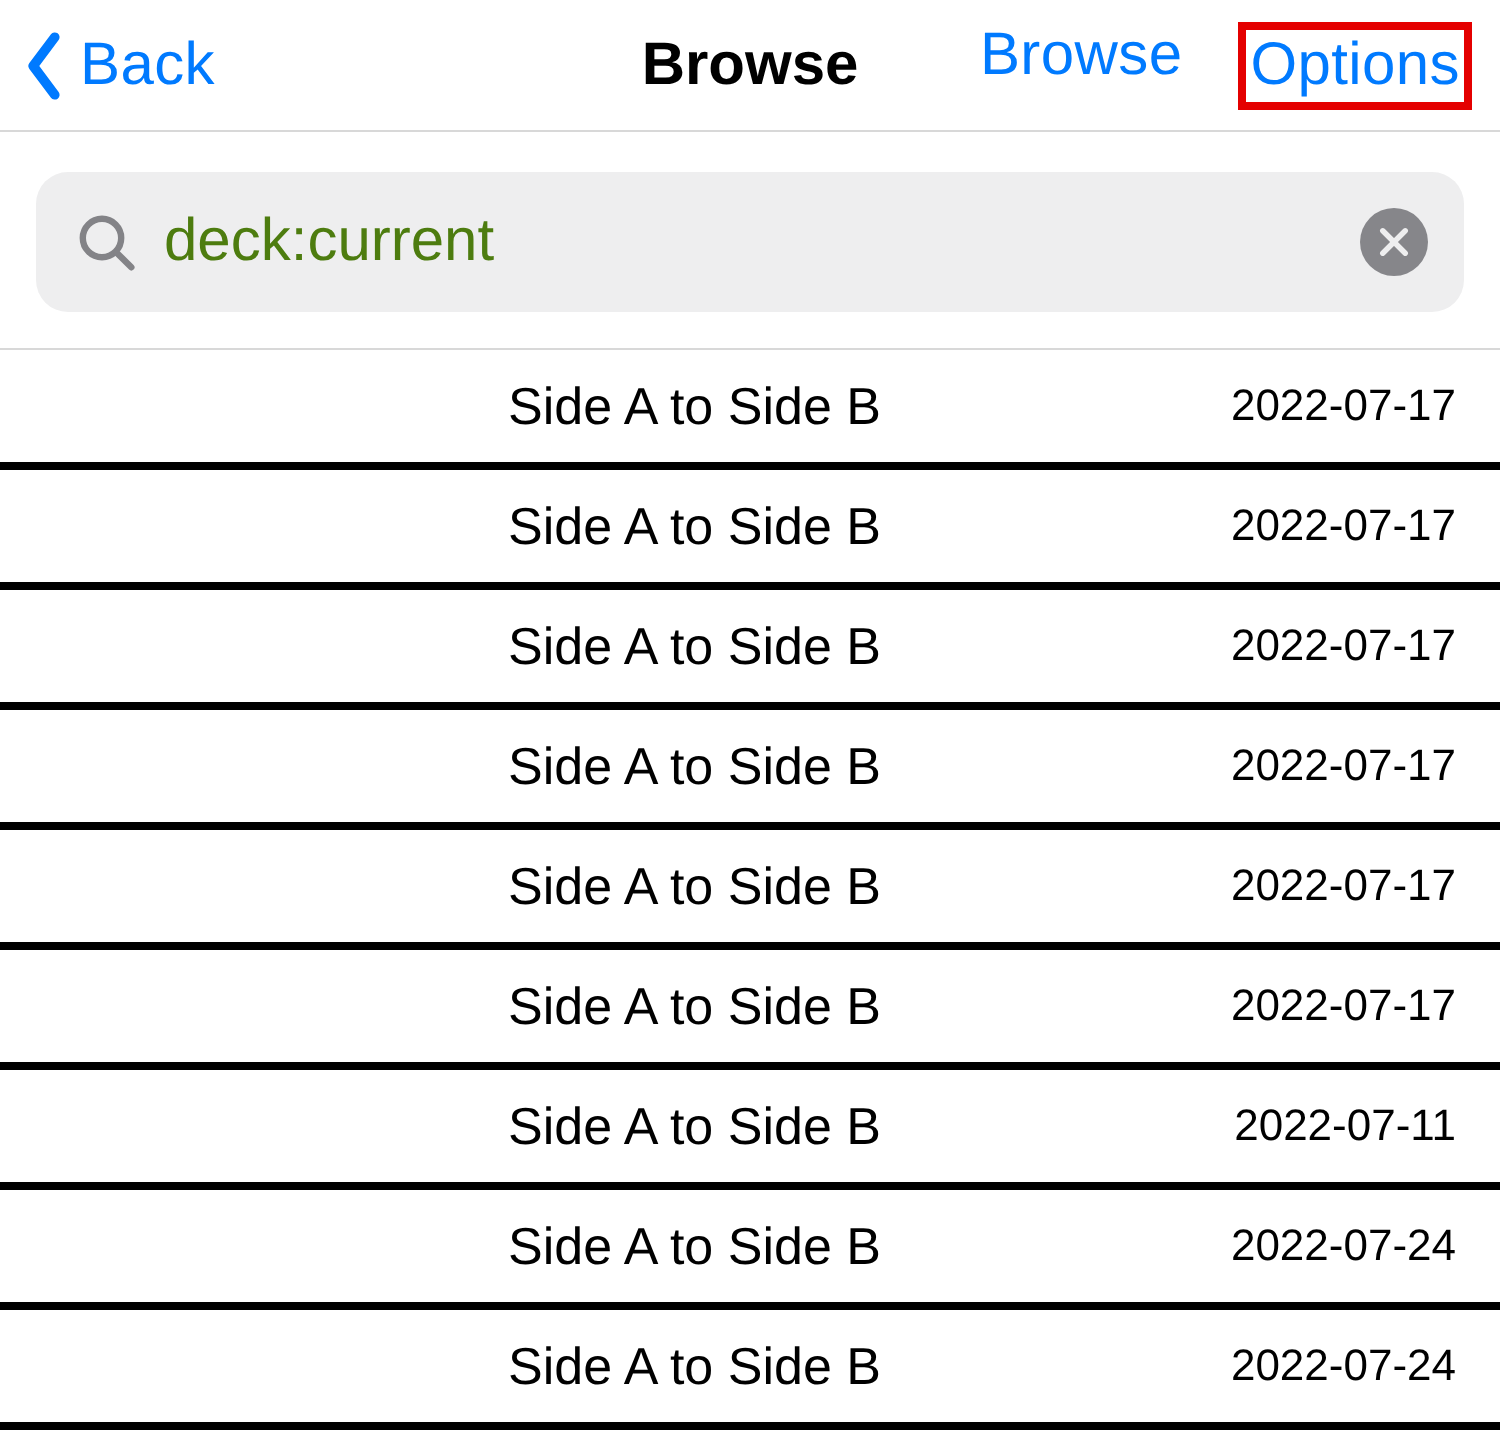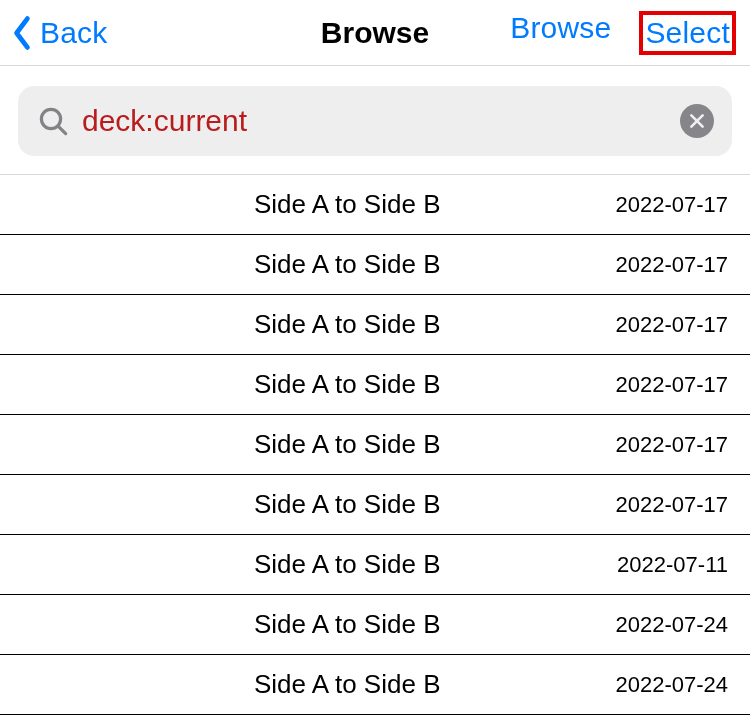--- a/index.html
+++ b/index.html
@@ -87,21 +87,21 @@
       height: 34px;
       margin-right: 12px;
       color: #838387;
     }
     .search-icon svg { width: 32px; height: 32px; }
     .search-input {
       flex: 1;
       border: none;
       background: transparent;
       font-size: 30px;
-      color: #b91c1c;
+      color: #4d7c0f;
       outline: none;
       font-family: inherit;
     }
     .clear-icon {
       display: inline-flex;
       align-items: center;
       justify-content: center;
       width: 34px;
       height: 34px;
       border-radius: 50%;
@@ -111,21 +111,21 @@
       flex-shrink: 0;
     }
     .clear-icon svg { width: 18px; height: 18px; }
 
     
     .list { }
     .row {
       display: flex;
       align-items: center;
       height: 60px;
-      border-bottom: 1px solid #000000;
+      border-bottom: 4px solid #000000;
       padding: 0 22px 0 0;
       cursor: pointer;
     }
     .row-label {
       margin-left: 254px;
       font-size: 26px;
       color: #000;
     }
     .row-date {
       margin-left: auto;
@@ -144,21 +144,21 @@
           <polyline points="13.5,3 4.5,15 13.5,27"></polyline>
         </svg>
       </span>
       <span class="nav-btn">Back</span>
     </div>
   </div>
   <div class="nav-title">Browse</div>
   <div class="nav-right">
     <span class="nav-btn">Browse</span>
     <span class="highlight-box">
-      <span class="nav-btn" style="display:inline-block;">Select</span>
+      <span class="nav-btn" style="display:inline-block;">Options</span>
     </span>
   </div>
 </div>
 
 <div class="search-wrap">
   <div class="search-field">
     <span class="search-icon">
       <svg viewBox="0 0 24 24" fill="none" stroke="currentColor" stroke-width="2.4" stroke-linecap="round">
         <circle cx="10.5" cy="10.5" r="7.2"></circle>
         <line x1="16" y1="16" x2="21.5" y2="21.5"></line>

